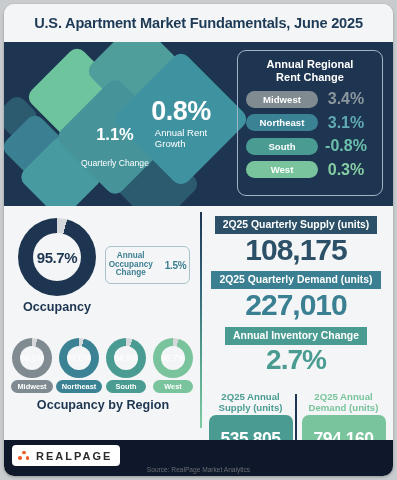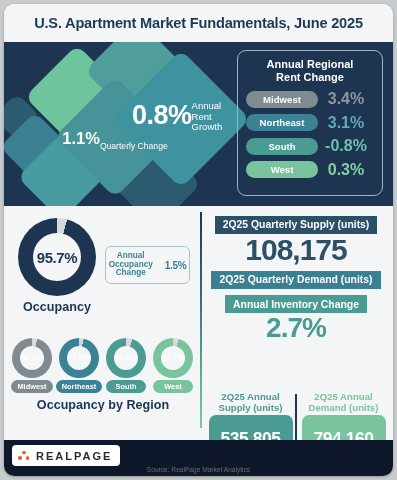--- a/index.html
+++ b/index.html
@@ -20,21 +20,21 @@
   }
   .header h1{
     margin:0;font-size:14.6px;font-weight:bold;color:#1d3a56;letter-spacing:-.2px;
   }
 
   
   .hero{
     position:relative;height:164px;background:#1d3550;overflow:hidden;
   }
   .dia{position:absolute;border-radius:10px;transform:rotate(45deg);}
-  .dlab-wrap{position:absolute;display:flex;flex-direction:row;align-items:center;justify-content:center;color:#fff;}
+  .dlab-wrap{position:absolute;display:flex;flex-direction:column;align-items:center;justify-content:center;color:#fff;}
   .big-pct{font-size:27px;font-weight:bold;line-height:1;letter-spacing:-.5px;}
   .sub-pct{font-size:9.5px;line-height:1.12;margin-top:3px;font-weight:normal;}
   .mid-pct{font-size:16.5px;font-weight:bold;line-height:1;}
   .mid-sub{font-size:8.6px;line-height:1.1;margin-top:16px;}
 
   
   .rr-box{
     position:absolute;right:10px;top:8px;width:146px;height:146px;
     border:1.2px solid #9fb3c4;border-radius:9px;box-sizing:border-box;
     padding:7px 8px 5px 8px;
@@ -251,20 +251,21 @@
 
     <div class="metrics">
       <div class="m-row">
         <span class="m-pill" style="background:#2b5067;">2Q25 Quarterly Supply (units)</span>
       </div>
       <div class="m-val" style="color:#2b5067;">108,175</div>
 
       <div class="m-row" style="margin-top:4px;">
         <span class="m-pill" style="background:#3a7f92;">2Q25 Quarterly Demand (units)</span>
       </div>
+      <div class="m-val" style="color:#3a7f92;">227,010</div>
 
       <div class="m-row" style="margin-top:5px;">
         <span class="m-pill" style="background:#4a9c92;">Annual Inventory Change</span>
       </div>
       <div class="m-val sm" style="color:#4a9c92;">2.7%</div>
     </div>
 
     <div class="annual-row">
       <div class="ann-sep"></div>
       <div class="ann-col">

